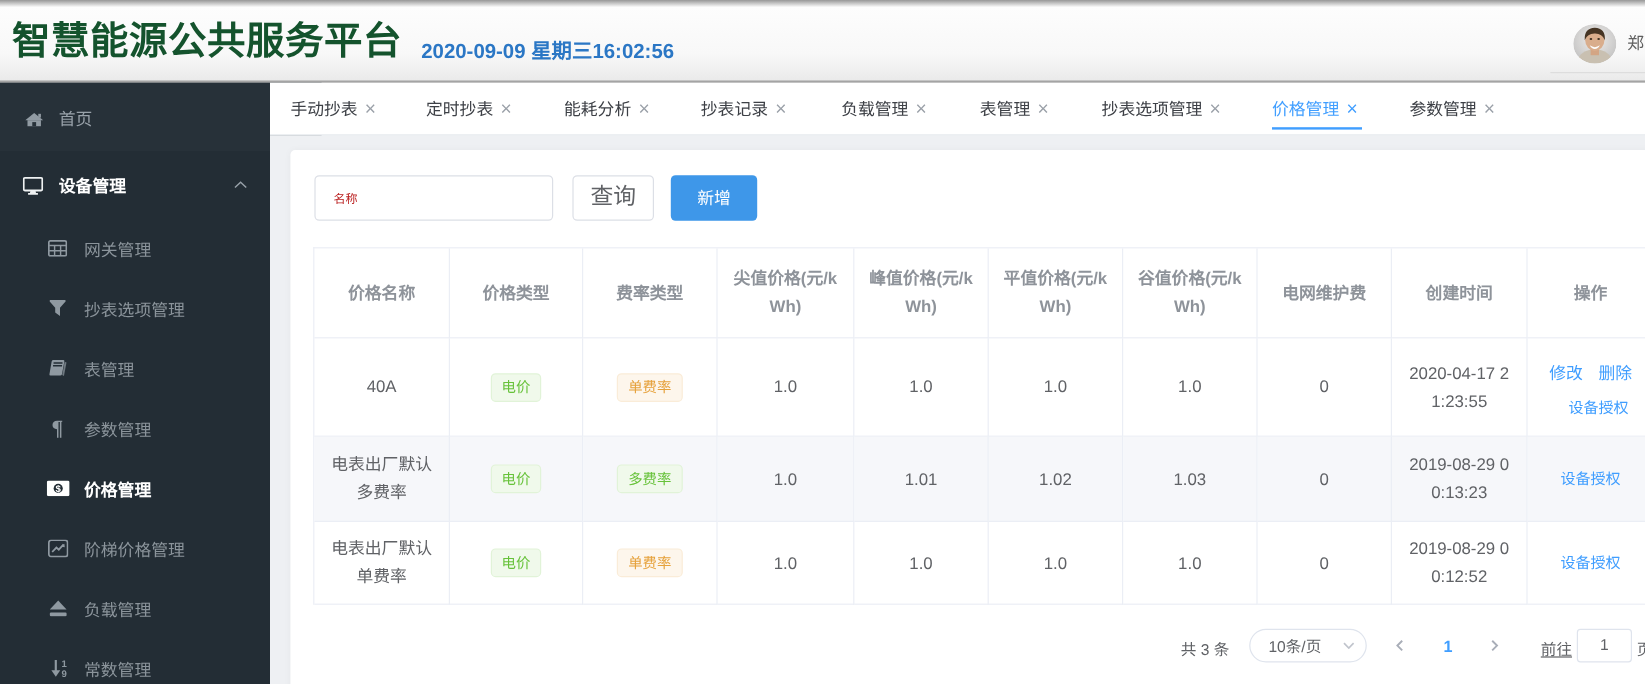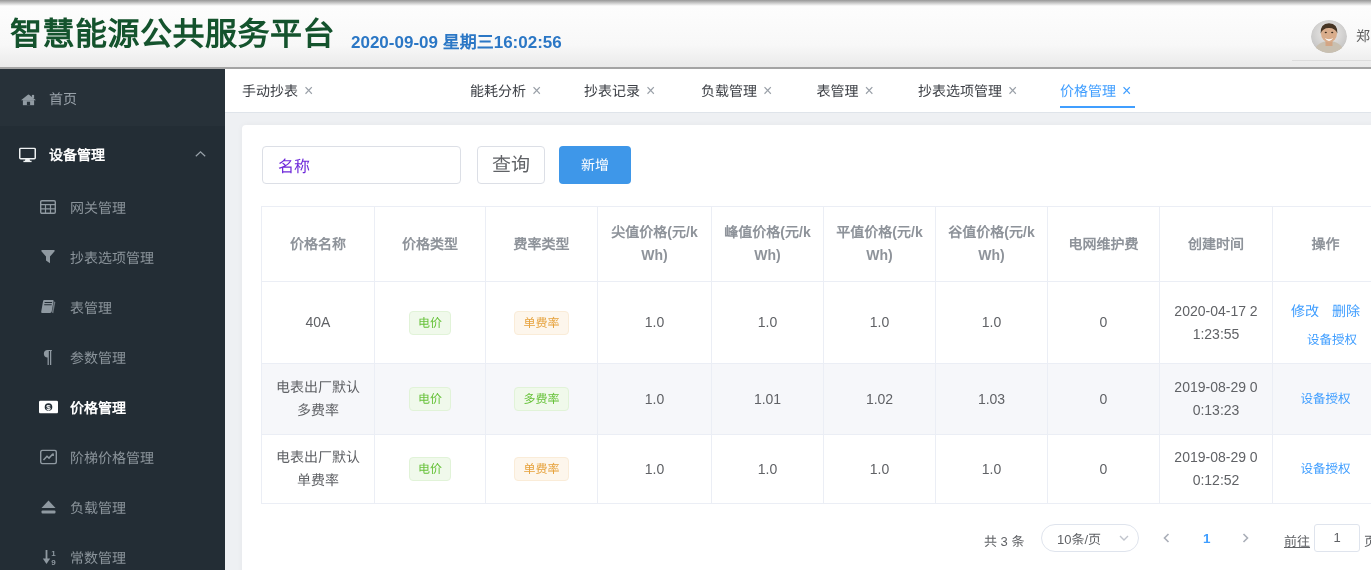--- a/index.html
+++ b/index.html
@@ -35,21 +35,21 @@
 .tab .x { color:#9aa0a8; font-size:16px; margin-left:6px; }
 .tab.on { color:#409eff; }
 .tab.on .x { color:#409eff; }
 #underline { left:1060px; top:106px; width:75px; height:2px; background:#409eff; }
 
 
 #contentbg { left:225px; top:113px; width:1146px; height:457px; background:#eef0f3; }
 #card { left:242px; top:125px; width:1160px; height:470px; background:#fff; border-radius:4px; box-shadow:0 0 6px rgba(0,0,0,.04); }
 
 #inp { left:262px; top:146px; width:199px; height:38px; border:1px solid #dcdfe6; border-radius:4px; background:#fff; }
-#inp span { position:absolute; left:15px; top:50%; transform:translateY(-50%); color:#6d28d9; font-size:16px; }
+#inp span { position:absolute; left:15px; top:50%; transform:translateY(-50%); color:#b91c1c; font-size:10px; }
 #btnq { left:477px; top:146px; width:68px; height:38px; border:1px solid #dcdfe6; border-radius:4px; background:#fff; color:#606266; font-size:19px; text-align:center; line-height:36px; }
 #btna { left:559px; top:146px; width:72px; height:38px; border-radius:4px; background:#3e97e9; color:#fff; font-size:14px; text-align:center; line-height:38px; }
 
 
 #tbl { left:261px; top:206px; width:1118px; border-collapse:separate; border-spacing:0; table-layout:fixed; border-left:1px solid #ebeef5; border-top:1px solid #ebeef5; }
 #tbl td, #tbl th { border-right:1px solid #ebeef5; border-bottom:1px solid #ebeef5; text-align:center; vertical-align:middle; font-size:14px; padding:0; }
 #tbl th { color:#8e939a; font-weight:bold; line-height:23px; }
 #tbl td { color:#606266; line-height:23px; }
 #tbl tr.stripe td { background:#f6f7fa; }
 .tag { display:inline-block; height:24px; line-height:22px; padding:0 8px; font-size:12px; border-radius:4px; font-weight:normal; }
@@ -175,26 +175,28 @@
         <path d="M0.8 9.5 h7.4 L4.5 15 Z" fill="#8f99a1"></path>
         <text x="11.5" y="6.5" font-size="8" font-weight="bold" fill="#8f99a1" text-anchor="middle" font-family="Liberation Sans">1</text>
         <text x="11.5" y="15.5" font-size="8" font-weight="bold" fill="#8f99a1" text-anchor="middle" font-family="Liberation Sans">9</text>
       </svg>
     <span class="txt l2">常数管理</span>
   </div>
 </div>
 
 <div class="abs" id="tabbar">
   <span class="tab" style="left:17px">手动抄表<span class="x">×</span></span>
+  <span class="tab" style="left:130px">定时抄表<span class="x">×</span></span>
   <span class="tab" style="left:245px">能耗分析<span class="x">×</span></span>
   <span class="tab" style="left:359px">抄表记录<span class="x">×</span></span>
   <span class="tab" style="left:476px">负载管理<span class="x">×</span></span>
   <span class="tab" style="left:591.5px">表管理<span class="x">×</span></span>
   <span class="tab" style="left:693px">抄表选项管理<span class="x">×</span></span>
   <span class="tab on" style="left:835px">价格管理<span class="x">×</span></span>
+  <span class="tab" style="left:949.5px">参数管理<span class="x">×</span></span>
 </div>
 <div class="abs" id="underline"></div>
 
 <div class="abs" id="contentbg"></div>
 <div class="abs" id="card"></div>
 
 <div class="abs" id="inp">
     <span>名称</span>
   </div>
 <div class="abs" id="btnq">查询</div>

